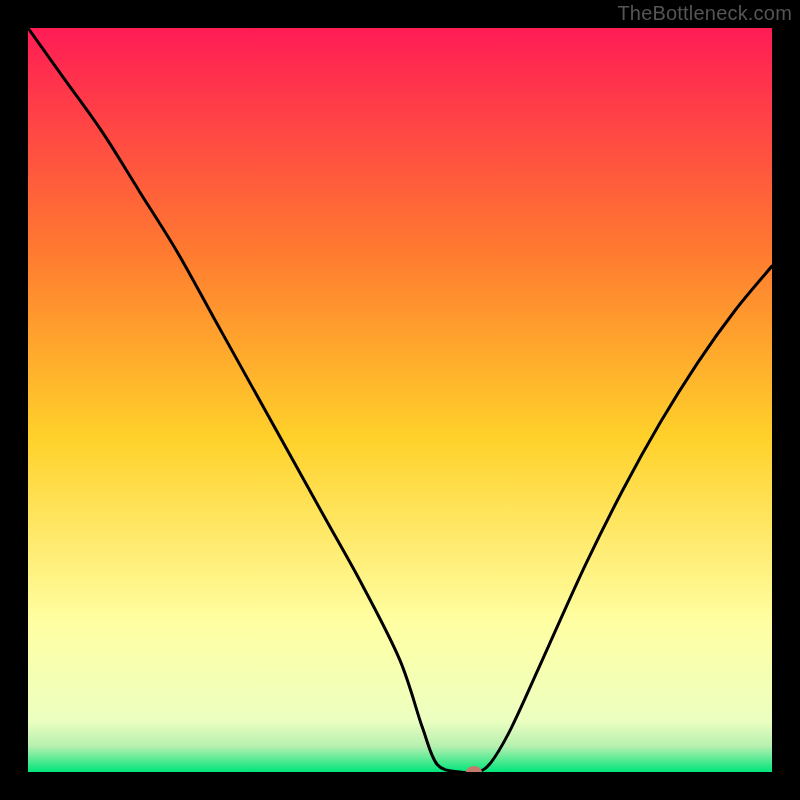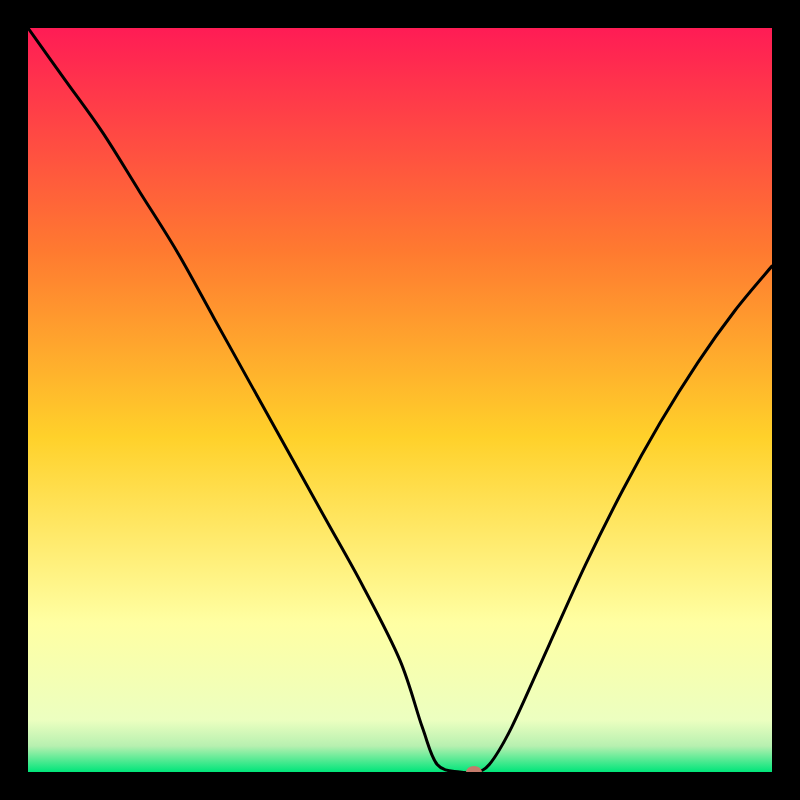--- a/index.html
+++ b/index.html
@@ -47,20 +47,21 @@
     background: #c47b6b;
     border-radius: 50%;
     transform: translate(-50%, -50%);
     z-index: 20;
   }
 </style>
 </head>
 <body>
 
 <div class="frame">
+  <div class="watermark">TheBottleneck.com</div>
 
   <div class="plot">
     <svg id="bg-svg" width="744" height="744">
       <defs>
         <linearGradient id="heat" x1="0" y1="0" x2="0" y2="1">
             <stop offset="0%" stop-color="#ff1c55"></stop>
             <stop offset="30%" stop-color="#ff7a30"></stop>
             <stop offset="55.00000000000001%" stop-color="#ffd12a"></stop>
             <stop offset="80%" stop-color="#ffffa3"></stop>
             <stop offset="93%" stop-color="#ecffc0"></stop>

